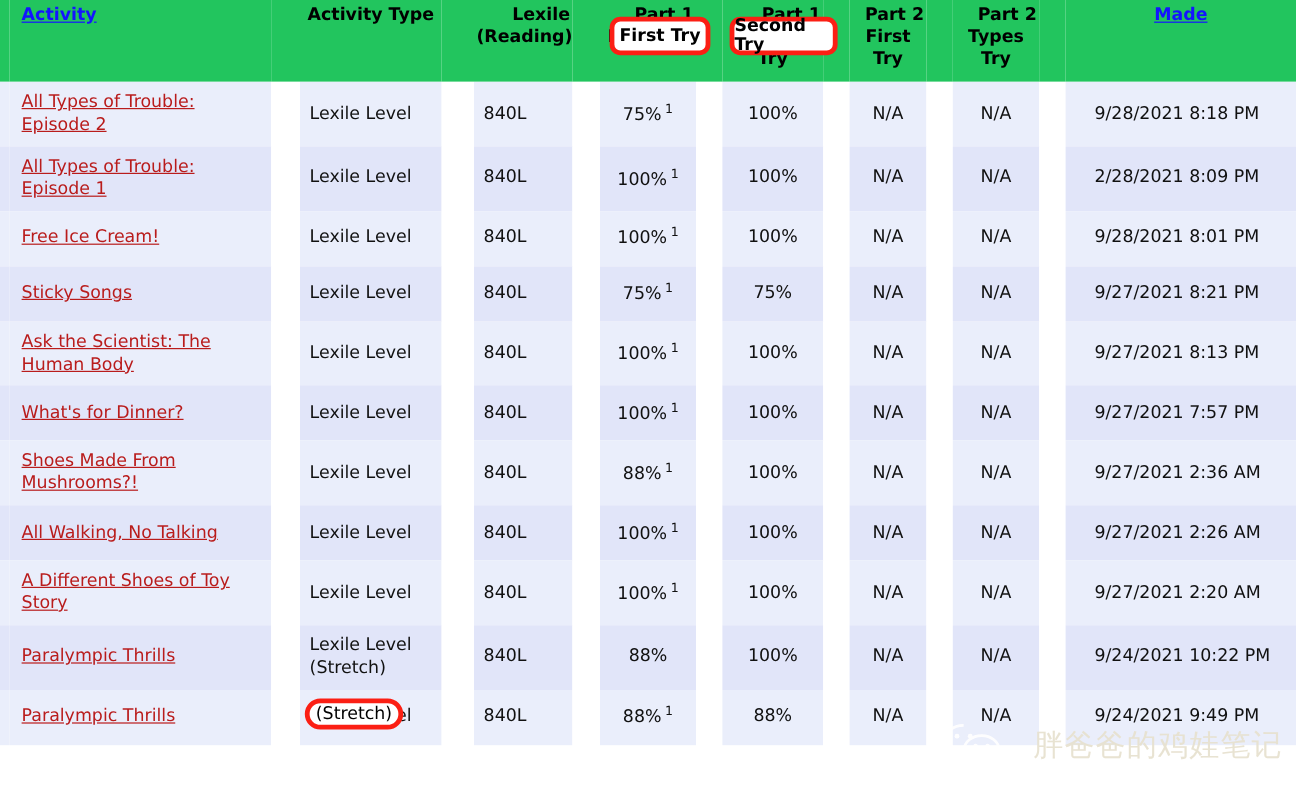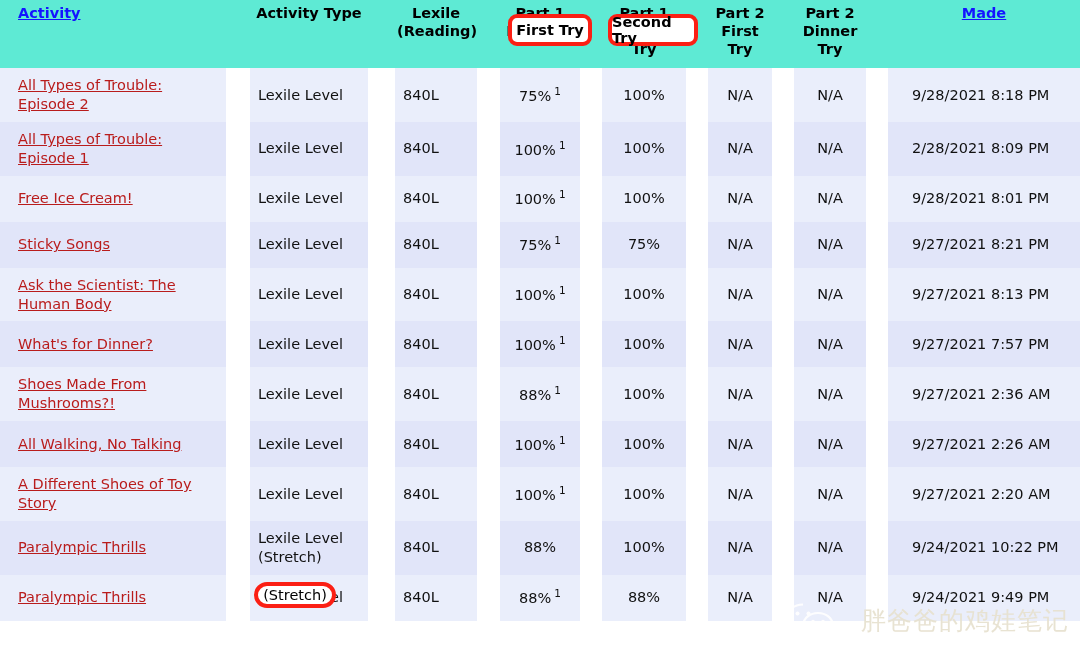--- a/index.html
+++ b/index.html
@@ -23,21 +23,21 @@
 
   table.grid {
     border-collapse: separate;
     border-spacing: 0;
     width: 1080px;
     table-layout: fixed;
   }
 
   
   thead th {
-    background: #5eead4;
+    background: #22c55e;
     font-size: 14.5px;
     font-weight: bold;
     color: #000000;
     text-align: center;
     vertical-align: top;
     padding: 4px 2px 10px 2px;
     line-height: 1.25;
     position: relative;
   }
   thead th.leftpad { padding: 0; }
@@ -47,21 +47,21 @@
   }
   thead th.spacer-h { padding: 0; }
 
   .hdr-link {
     color: #1414ff;
     text-decoration: underline;
     font-weight: bold;
     cursor: pointer;
   }
 
-  .hdr-stack .l1 { display: block; }
+  .hdr-stack .l1 { display: block; text-align: right; }
   .hdr-stack .l2 { display: block; }
   .hdr-stack .l3 { display: block; }
 
   
   tbody td {
     font-size: 14.5px;
     color: #111111;
     vertical-align: middle;
     padding: 8px 4px;
     line-height: 1.3;
@@ -206,21 +206,21 @@
 
         <th class="hdr-stack">
           <span class="l1">Part 2</span>
           <span class="l2">First</span>
           <span class="l3">Try</span>
         </th>
         <th class="spacer-h"></th>
 
         <th class="hdr-stack">
           <span class="l1">Part 2</span>
-          <span class="l2">Dinner</span>
+          <span class="l2">Types</span>
           <span class="l3">Try</span>
         </th>
         <th class="spacer-h"></th>
 
         <th>
           <span class="hdr-link">Made</span>
         </th>
       </tr>
     </thead>
 

